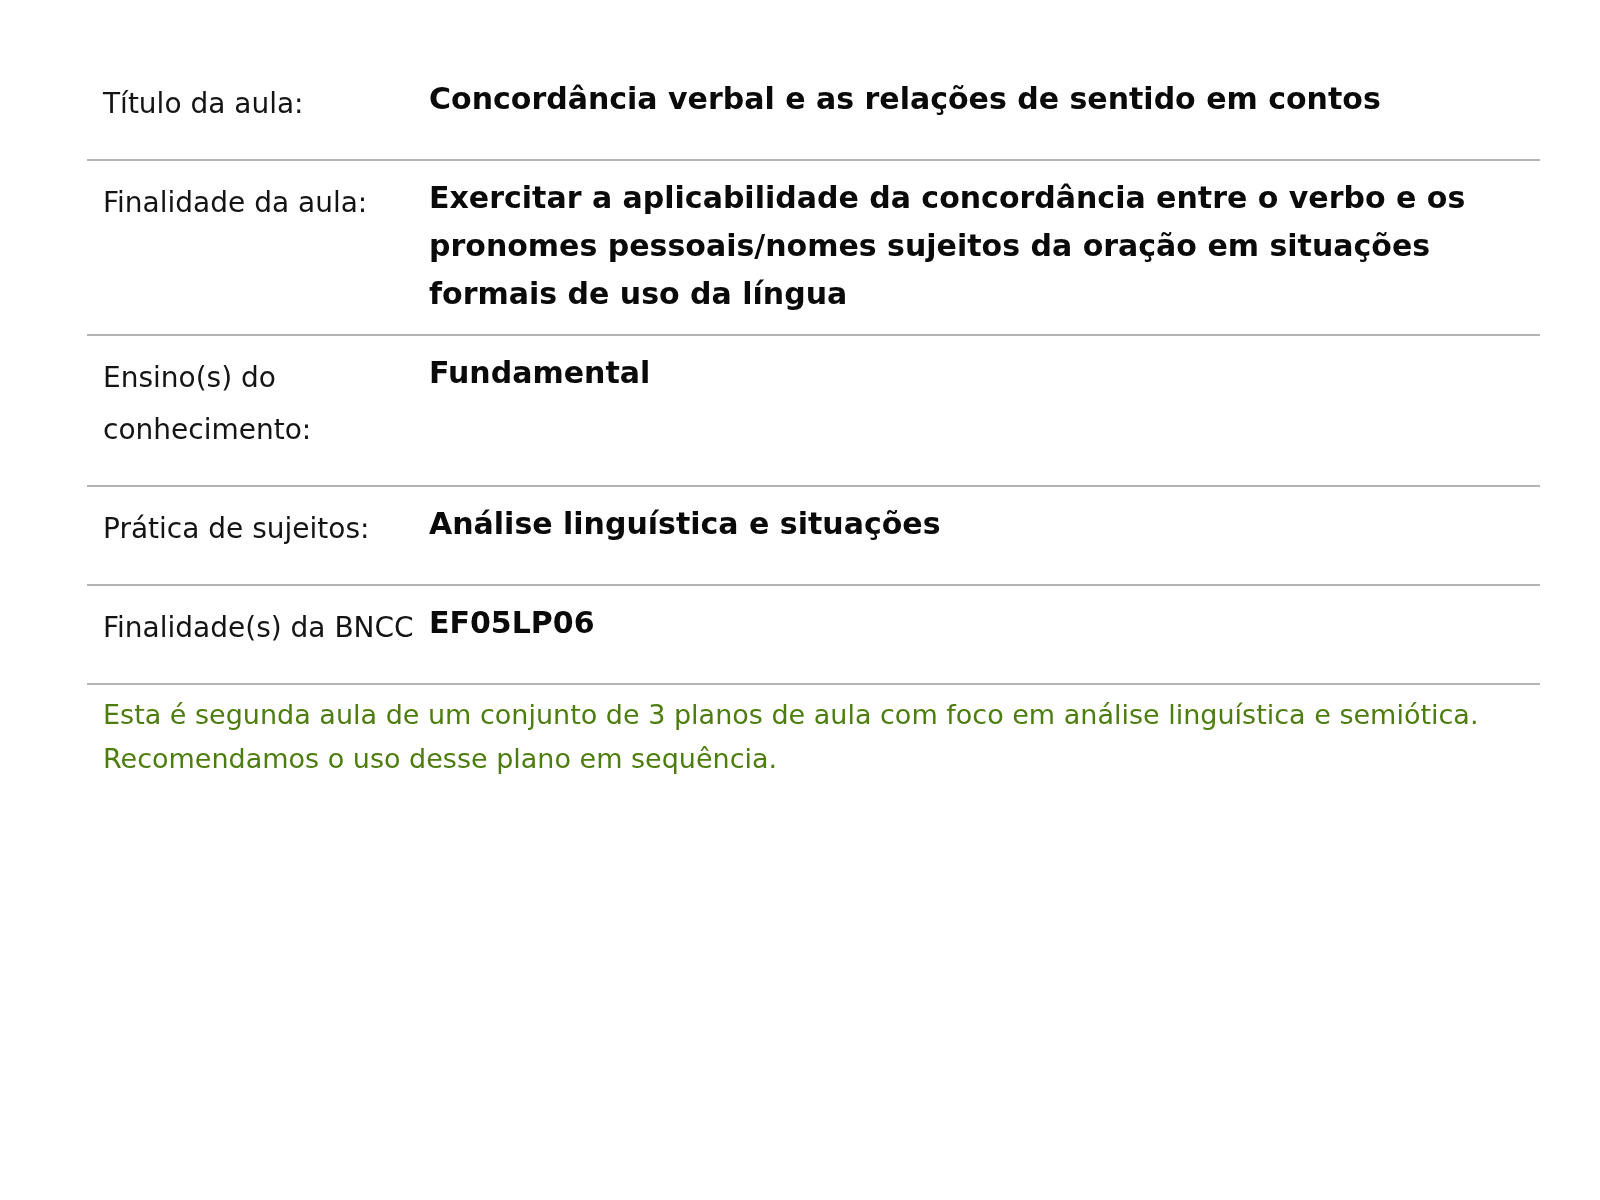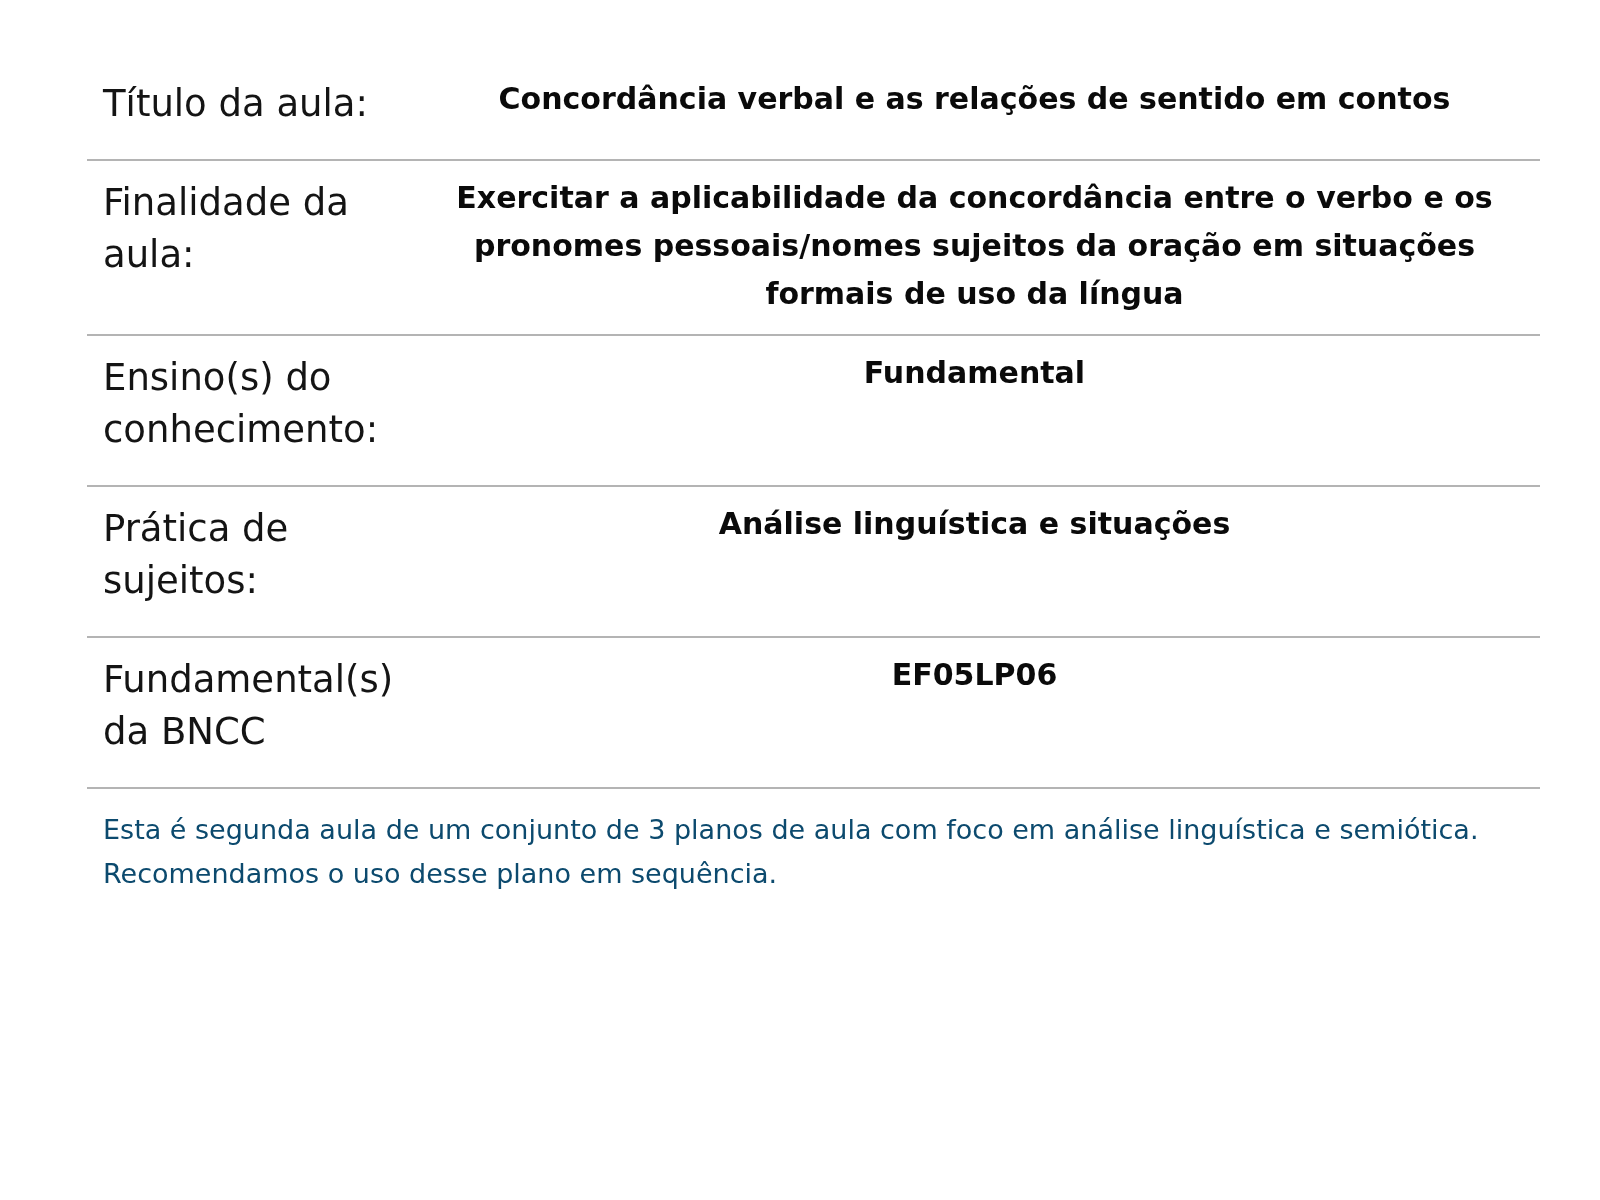--- a/index.html
+++ b/index.html
@@ -30,39 +30,37 @@
       vertical-align: top;
       padding: 0;
     }
     table.info tr {
       border-bottom: 2px solid #b4b4b4;
     }
     td.label-cell {
       width: 342px;
       padding: 16px 0 29px 16px !important;
       box-sizing: border-box;
-      font-size: 37px;
+      font-size: 28px;
       line-height: 52px;
       font-weight: normal;
       color: #141414;
     }
     td.value-cell {
       padding: 13px 20px 16px 0 !important;
       font-size: 30px;
       line-height: 48px;
       font-weight: bold;
       color: #0a0a0a;
-      text-align: center;
     }
     .note {
       padding: 8px 40px 0 16px;
       font-size: 27px;
       line-height: 44px;
-      color: #0c4a6e;
-      margin-top: 11px;
+      color: #4d7c0f;
     }
   </style>
 </head>
 <body>
 
 <div class="sheet">
   <table class="info">
     <tbody>
       <tr>
         <td class="label-cell">Título da aula:</td>
@@ -74,19 +72,19 @@
       </tr>
       <tr>
         <td class="label-cell">Ensino(s) do conhecimento:</td>
         <td class="value-cell">Fundamental</td>
       </tr>
       <tr>
         <td class="label-cell">Prática de sujeitos:</td>
         <td class="value-cell">Análise linguística e situações</td>
       </tr>
       <tr>
-        <td class="label-cell">Fundamental(s) da BNCC</td>
+        <td class="label-cell">Finalidade(s) da BNCC</td>
         <td class="value-cell">EF05LP06</td>
       </tr>
     </tbody>
   </table>
   <div class="note">Esta é segunda aula de um conjunto de 3 planos de aula com foco em análise linguística e semiótica. Recomendamos o uso desse plano em sequência.</div>
 </div>
 
 </body></html>

